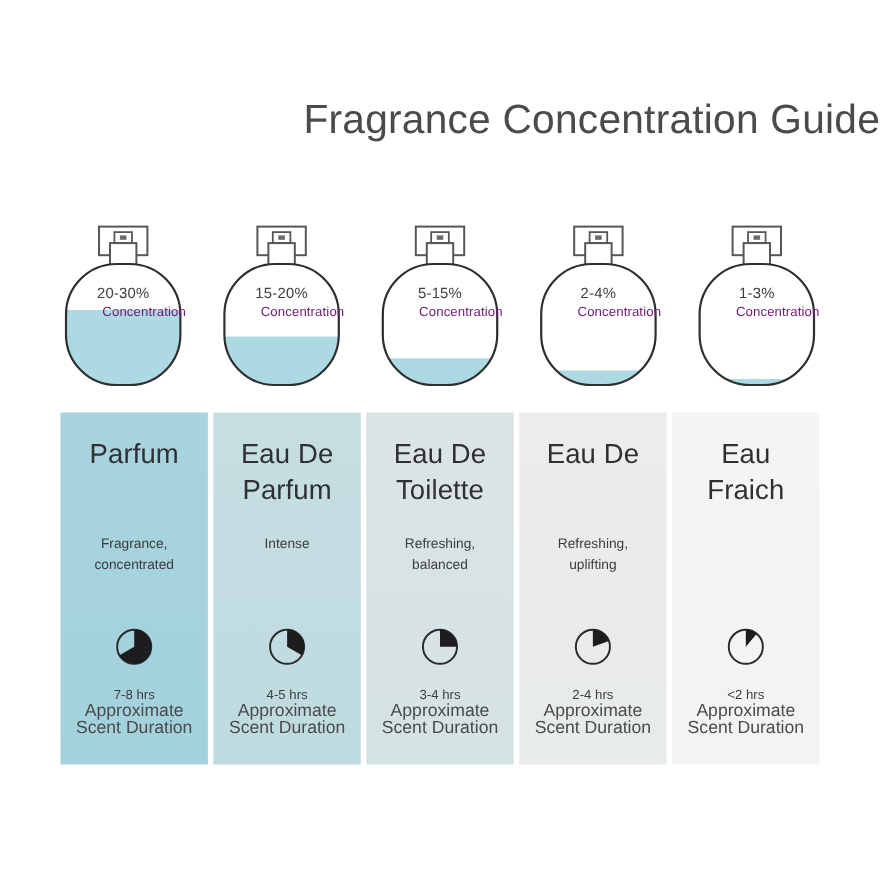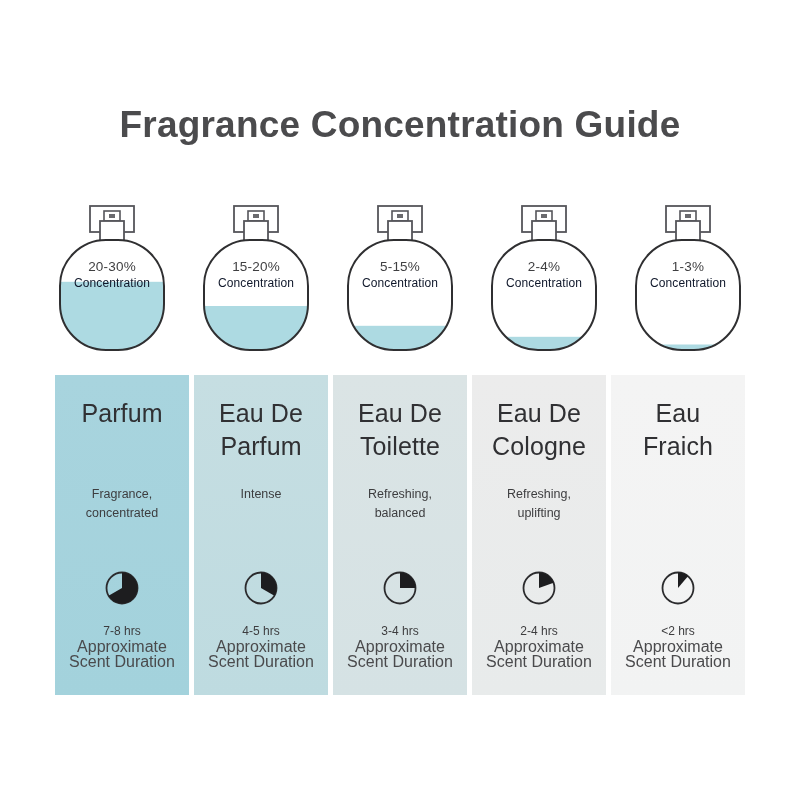--- a/index.html
+++ b/index.html
@@ -17,25 +17,25 @@
     position: relative;
     width: 800px;
     height: 800px;
     background: #ffffff;
   }
 
   
   #title {
     position: absolute;
     left: 0;
-    top: 104px;
+    top: 88px;
     width: 800px;
-    text-align: center;
+    text-align: right;
     font-size: 37px;
-    font-weight: 700;
+    font-weight: 400;
     color: #4b4b4d;
     letter-spacing: 0.2px;
     white-space: nowrap;
   }
 
   
   #bottles {
     position: absolute;
     left: 55px;
     top: 198px;
@@ -61,23 +61,24 @@
     pointer-events: none;
   }
   .bottle-pct {
     font-size: 13.5px;
     color: #3f3f41;
     line-height: 17px;
     letter-spacing: 0.2px;
   }
   .bottle-conc {
     font-size: 12px;
-    color: #0f172a;
+    color: #701a75;
     line-height: 16px;
     letter-spacing: 0.1px;
+    text-align: right;
   }
 
   
   #cards {
     position: absolute;
     left: 55px;
     top: 375px;
     width: 690px;
     height: 320px;
     display: flex;
@@ -303,21 +304,20 @@
         </div>
         <div class="card-duration">
           <span class="dur-hours">3-4 hrs</span>
           <span class="dur-sub">Approximate</span>
           <span class="dur-sub">Scent Duration</span>
         </div>
       </div>
       <div class="card" style="background: linear-gradient(rgb(236, 236, 236), rgb(232, 235, 235));">
         <div class="card-title">
           <div>Eau De</div>
-          <div>Cologne</div>
         </div>
         <div class="card-desc">
           <div>Refreshing,</div>
           <div>uplifting</div>
         </div>
         <div class="card-icon">
           <svg width="36" height="36" viewBox="0 0 36 36">
             <circle cx="18" cy="18" r="15.5" fill="none" stroke="#2b2b2d" stroke-width="1.8"></circle>
             <path d="M 18 18 L 18 2.5 A 15.5 15.5 0 0 1 32.57 12.70 Z" fill="#1d1d1f"></path>
           </svg>

